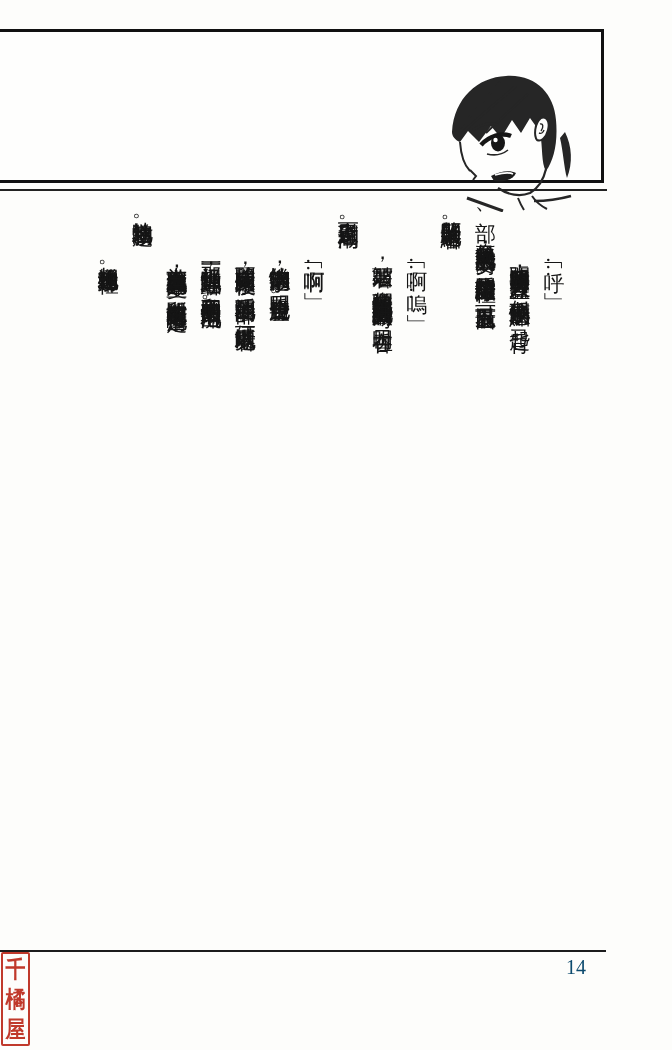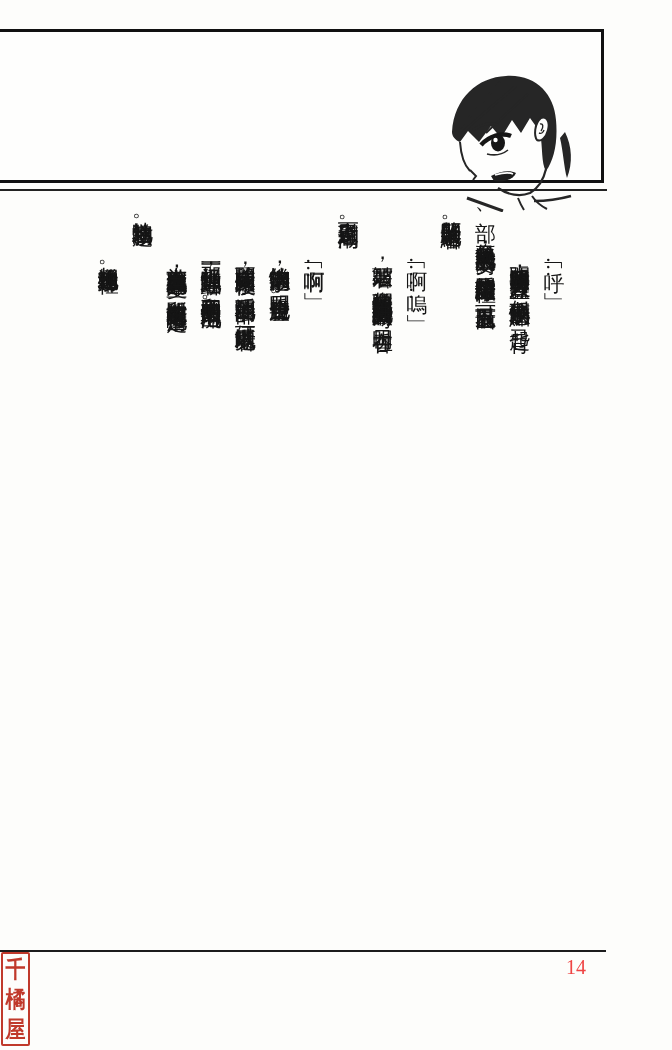--- a/index.html
+++ b/index.html
@@ -23,21 +23,21 @@
     position:absolute;top:205px;left:88px;width:483px;height:742px;
     writing-mode:vertical-rl;
     font-size:21px;line-height:34.3px;letter-spacing:0.8px;
     color:#151515;
   }
   .vtext .col{white-space:nowrap;}
   .vtext .para{padding-top:45px;}
   .vtext .dlg{padding-top:50px;}
   
   .bottom-rule{position:absolute;left:0;top:950px;width:606px;height:2px;background:#1c1c1c;}
-  .page-number{position:absolute;left:566px;top:956px;font-size:20px;color:#ef4444;}
+  .page-number{position:absolute;left:566px;top:956px;font-size:20px;color:#0c4a6e;}
   .stamp{
     position:absolute;left:1px;top:952px;width:29px;height:94px;
     box-sizing:border-box;border:2px solid #c0392b;border-radius:2px;
     display:flex;flex-direction:column;align-items:center;justify-content:space-around;
     background:rgba(255,255,255,0.0);
   }
   .stamp span{
     display:block;font-size:20px;line-height:1;font-weight:bold;color:#c0392b;
     transform:scaleY(1.15);
   }

